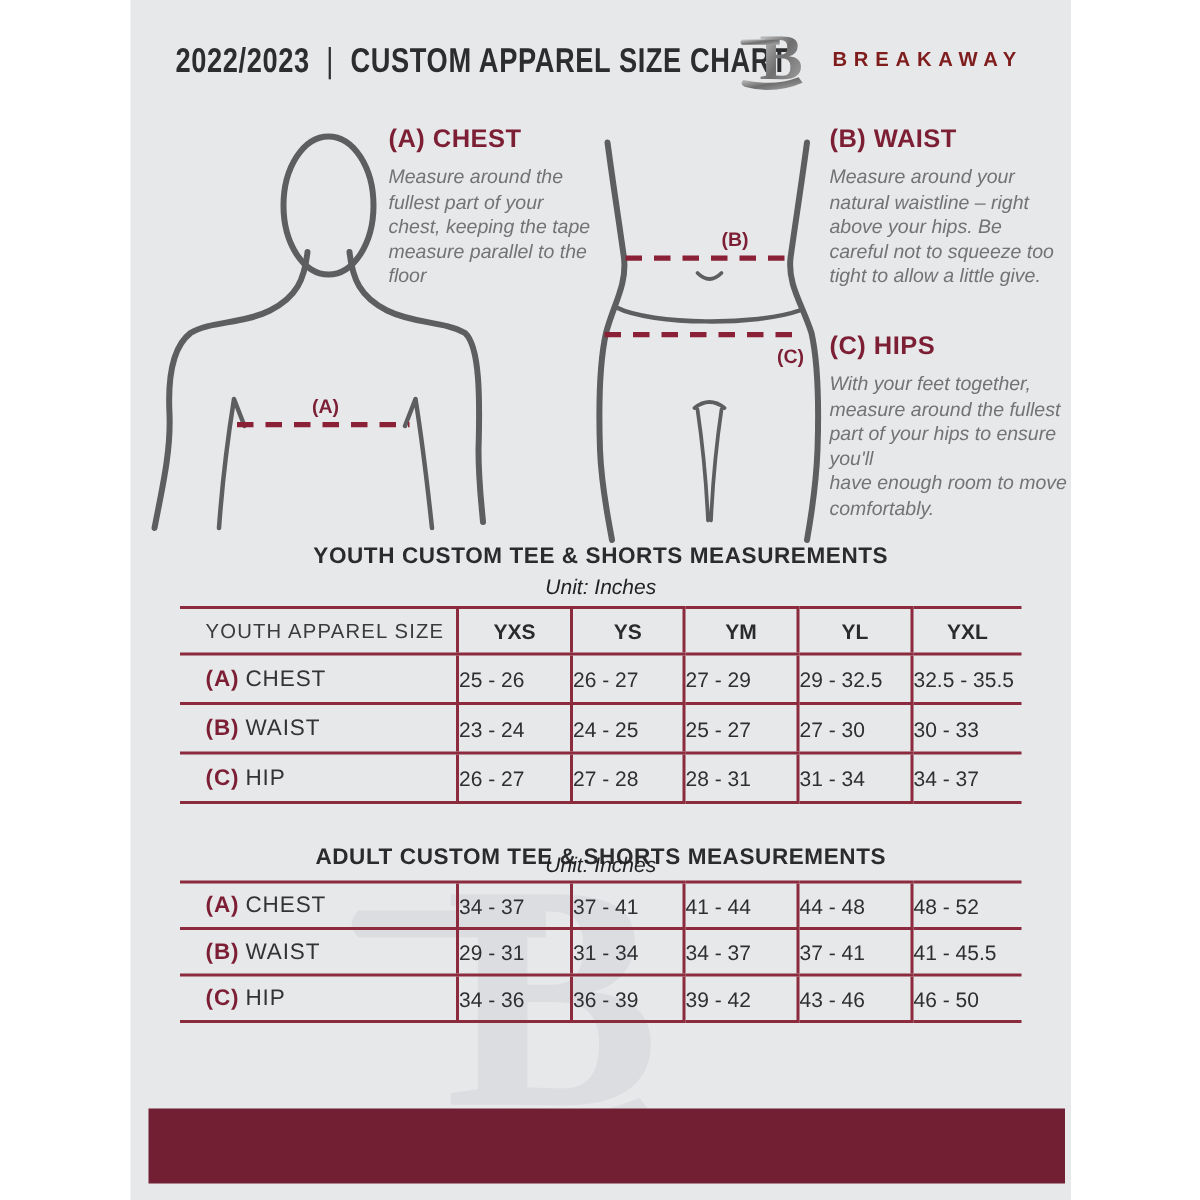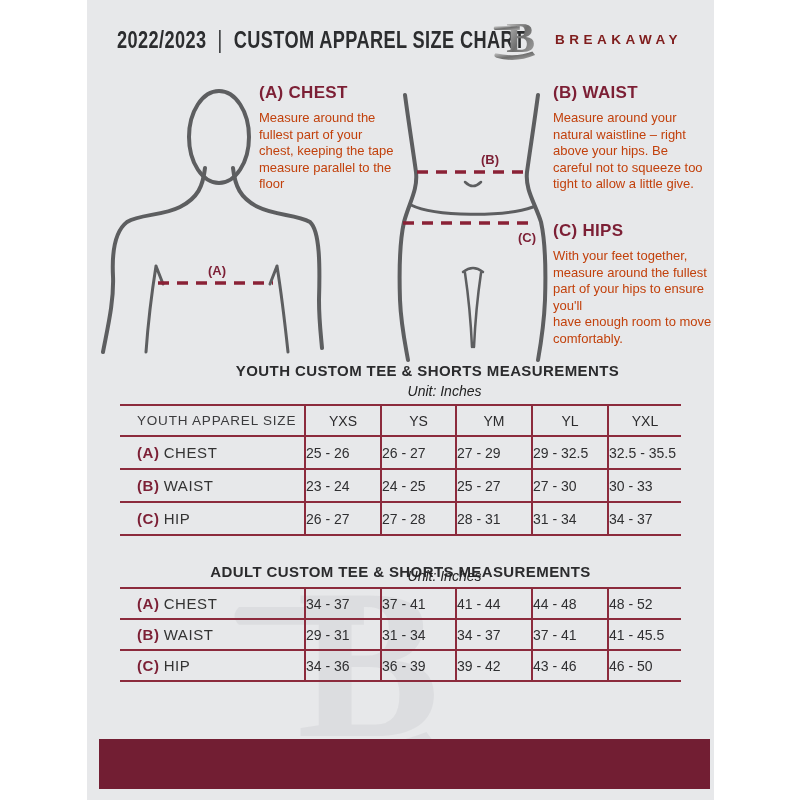--- a/index.html
+++ b/index.html
@@ -27,33 +27,33 @@
     position:absolute; left:468px; top:32px;
     font-weight:bold; font-size:13.5px; letter-spacing:4.5px; color:#7f1d1d;
     white-space:nowrap;
   }
 
   
   .fig { position:absolute; }
   .guide-block { position:absolute; }
   .guide-heading { font-weight:bold; font-size:17px; color:#7c1f35; margin:0 0 7px 0; letter-spacing:0.3px; }
   .guide-desc {
-    font-size:13px; line-height:1.27; color:#c2410c;
+    font-style:italic; font-size:13px; line-height:1.27; color:#737373;
     white-space:pre-line; margin:0;
   }
 
   
   .tbl-title { position:absolute; width:627px; text-align:center; font-weight:bold; font-size:15px; color:#2b2b2d; letter-spacing:0.4px; }
-  .tbl-unit  { position:absolute; width:627px; text-align:center; font-style:italic; font-size:14px; color:#222;padding-left:44px; }
+  .tbl-unit  { position:absolute; width:627px; text-align:center; font-style:italic; font-size:14px; color:#222; }
   table.size-table { position:absolute; left:33px; width:561px; border-collapse:collapse; table-layout:fixed; }
   .size-table td { border-top:2px solid #8c2b3d; border-bottom:2px solid #8c2b3d; padding:0; }
   .size-table td.vline { border-left:2px solid #8c2b3d; }
   .label-cell { padding-left:17px !important; font-size:15px; color:#333; letter-spacing:0.6px;margin-top:32px; }
   .head-label { font-size:13.5px; color:#3b3b3d; letter-spacing:0.8px; }
-  .size-cell  { text-align:center; font-weight:normal; font-size:14px; color:#2b2b2d; }
+  .size-cell  { text-align:center; font-weight:bold; font-size:14px; color:#2b2b2d; }
   .val-cell   { text-align:left; font-size:14px; color:#2f2f31; }
   .pfx { font-weight:bold; color:#7c1f35; margin-right:4px; }
   .youth-row td { height:31px; }
   .adult-row td { height:29px; }
   .youth-head td { height:29px; }
   .adult-head td { height:30px; }
 
   
   .footer-bar { position:absolute; left:12px; top:739px; width:611px; height:50px; background:#721e33; z-index:3; }
   .watermark { position:absolute; left:48px; top:540px; z-index:0; }
@@ -129,21 +129,21 @@
       <p class="guide-heading">(B) WAIST</p>
       <p class="guide-desc">Measure around your natural waistline – right above your hips. Be careful not to squeeze too tight to allow a little give.</p>
     </div>
 
     <div class="guide-block" style="left:466px; top:221px; width:160px;">
       <p class="guide-heading">(C) HIPS</p>
       <p class="guide-desc">With your feet together, measure around the fullest part of your hips to ensure you'll
 have enough room to move comfortably.</p>
     </div>
 
-    <div class="tbl-title" style="top:362px;margin-left:27px;">YOUTH CUSTOM TEE &amp; SHORTS MEASUREMENTS</div>
+    <div class="tbl-title" style="top:362px;">YOUTH CUSTOM TEE &amp; SHORTS MEASUREMENTS</div>
     <div class="tbl-unit" style="top:383px;">Unit: Inches</div>
 
     <table class="size-table" style="top:404px;">
       <colgroup>
           <col style="width:185px">
           <col style="width:76px">
           <col style="width:75px">
           <col style="width:76px">
           <col style="width:76px">
           <col style="width:73px">

